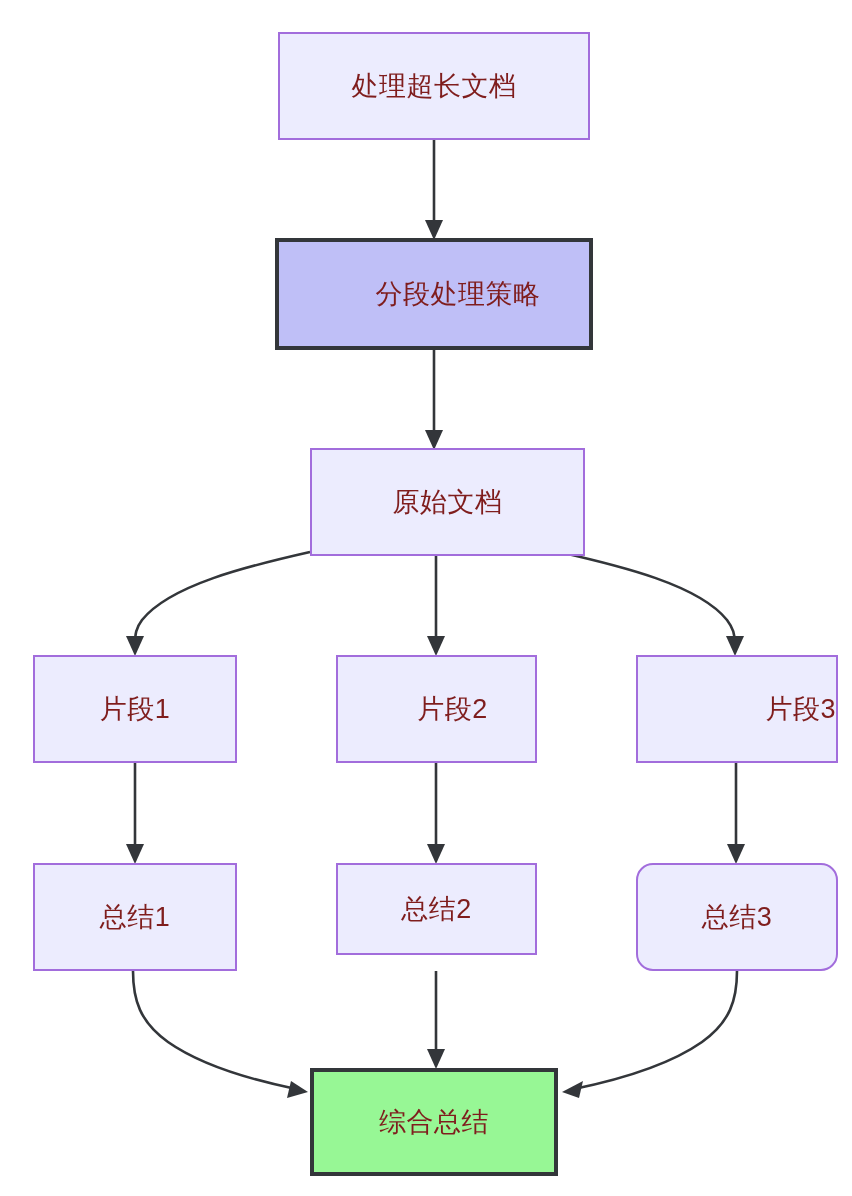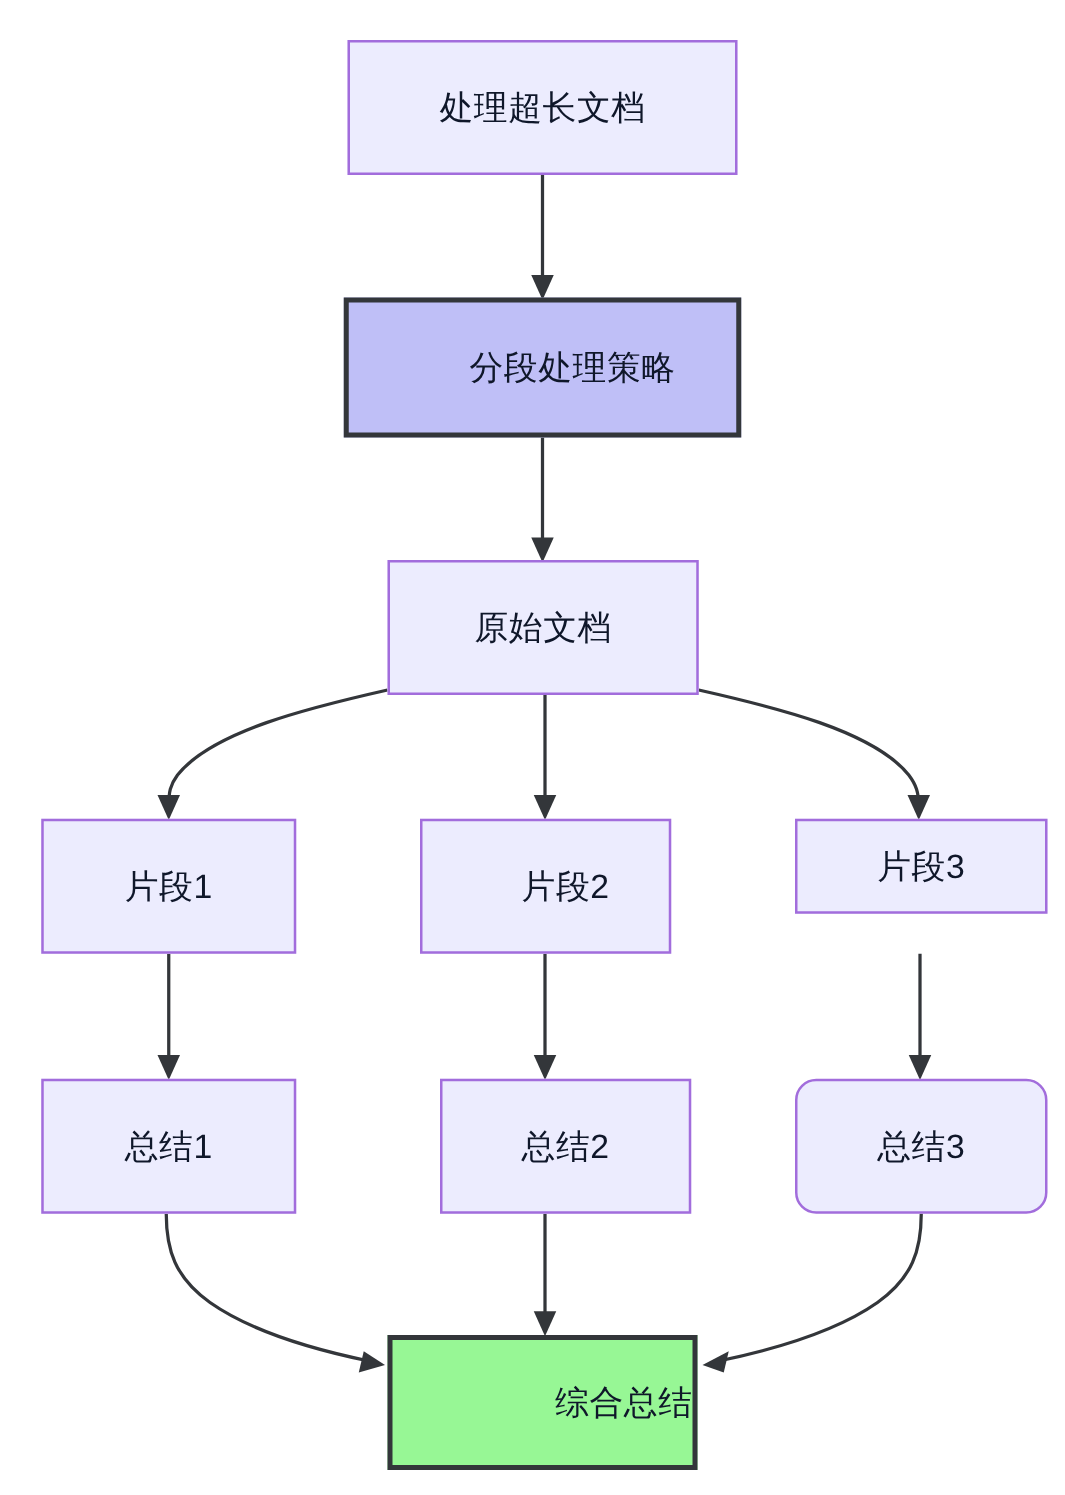--- a/index.html
+++ b/index.html
@@ -24,21 +24,21 @@
     width: 852px;
     height: 1196px;
   }
   .node {
     position: absolute;
     box-sizing: border-box;
     display: flex;
     align-items: center;
     justify-content: center;
     text-align: center;
-    color: #0f172a;
+    color: #7f1d1d;
     font-size: 27px;
     line-height: 1.2;
     letter-spacing: 0.5px;
     z-index: 2;
   }
   .node-plain {
     background: #ececfe;
     border: 2px solid #a26ddc;
   }
   .node-highlight {
@@ -122,45 +122,45 @@
   </svg>
 
   <div class="node node-plain" style="left:278px; top:32px; width:312px; height:108px;">
     <span>处理超长文档</span>
   </div>
 
   <div class="node node-highlight" style="left:275px; top:238px; width:318px; height:112px;padding-left:48px;">
     <span>分段处理策略</span>
   </div>
 
-  <div class="node node-plain" style="left:310px; top:448px; width:249px; height:108px;">
+  <div class="node node-plain" style="left:310px; top:448px; width:275px; height:108px;">
     <span>原始文档</span>
   </div>
 
   <div class="node node-plain" style="left:33px; top:655px; width:204px; height:108px;">
     <span>片段1</span>
   </div>
 
   <div class="node node-plain" style="left:336px; top:655px; width:201px; height:108px;padding-left:32px;">
     <span>片段2</span>
   </div>
 
-  <div class="node node-plain" style="left:636px; top:655px; width:202px; height:76px;">
+  <div class="node node-plain" style="left:636px; top:655px; width:202px; height:108px;justify-content:flex-end;">
     <span>片段3</span>
   </div>
 
   <div class="node node-plain" style="left:33px; top:863px; width:204px; height:108px;text-align:right;">
     <span>总结1</span>
   </div>
 
-  <div class="node node-plain" style="left:352px; top:863px; width:201px; height:108px;">
+  <div class="node node-plain" style="left:336px; top:863px; width:201px; height:92px;">
     <span>总结2</span>
   </div>
 
   <div class="node node-plain" style="left:636px; top:863px; width:202px; height:108px;border-radius:17px;">
     <span>总结3</span>
   </div>
 
-  <div class="node node-result" style="left:310px; top:1068px; width:248px; height:108px;justify-content:flex-end;">
+  <div class="node node-result" style="left:310px; top:1068px; width:248px; height:108px;">
     <span>综合总结</span>
   </div>
 
 </div>
 
 </body></html>

